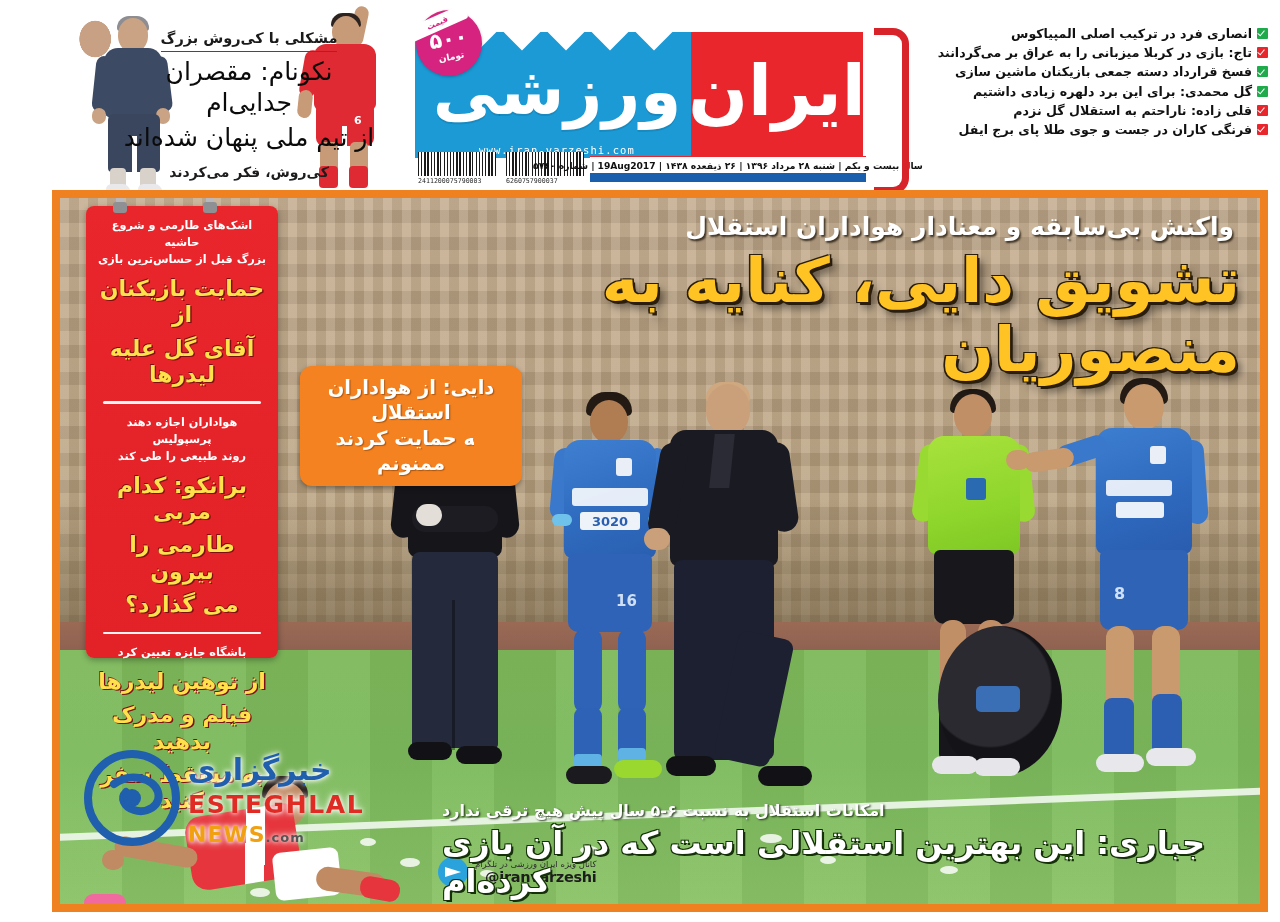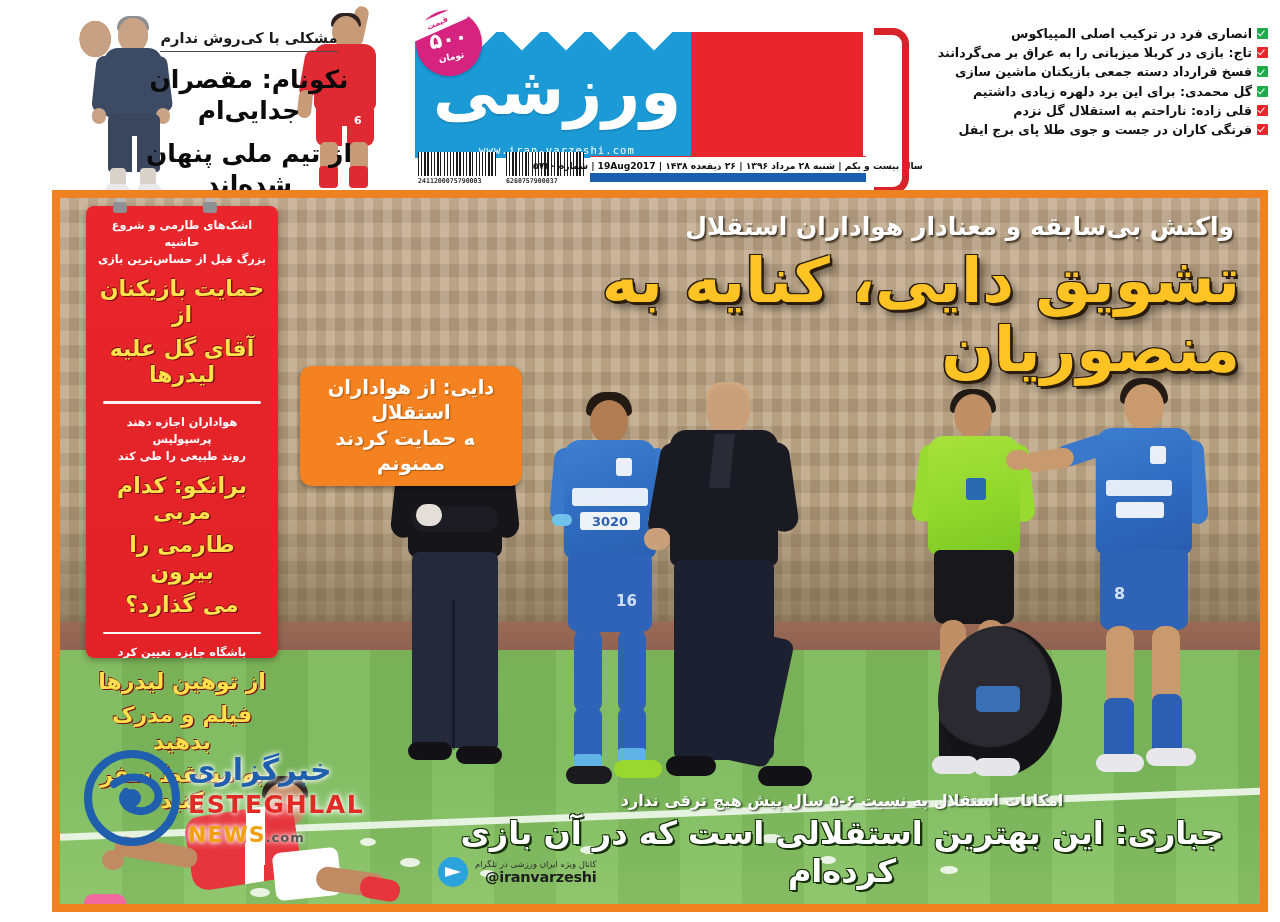--- a/index.html
+++ b/index.html
@@ -51,21 +51,21 @@
   .pl-sock-l{position:absolute;left:27px;top:160px;width:19px;height:22px;background:#df2a33;border-radius:4px;}
   .pl-sock-r{position:absolute;left:57px;top:160px;width:19px;height:22px;background:#df2a33;border-radius:4px;}
   .pl-num{position:absolute;left:62px;top:108px;font-size:11px;color:#fff;font-weight:700;}
 
   .promo-text{position:absolute;left:120px;top:22px;width:258px;text-align:center;}
   .promo-kicker{
     font-size:14.5px;color:#1b1b1b;font-weight:700;letter-spacing:.2px;
     padding-bottom:5px;border-bottom:1.6px solid #4a4a4a;display:inline-block;
   }
   .promo-head{
-    margin-top:12px;font-size:25px;line-height:1.24;font-weight:700;color:#0b0b0b;
+    margin-top:4px;font-size:25px;line-height:1.24;font-weight:400;color:#0b0b0b;
     letter-spacing:-.3px;
   }
   .promo-sub{margin-top:9px;font-size:14px;line-height:1.5;color:#1d1d1d;font-weight:700;}
 
   
   .logo-wrap{position:absolute;left:415px;top:12px;width:450px;height:170px;}
   .logo-blue{
     position:absolute;left:0;top:20px;width:282px;height:126px;background:#1b9ad6;
   }
   .logo-zig{position:absolute;left:0;top:20px;width:282px;height:34px;overflow:hidden;}
@@ -104,21 +104,21 @@
   }
   .price-num{font-size:21px;font-weight:900;line-height:1;margin-top:5px;}
   .price-unit{font-size:9px;font-weight:700;margin-top:2px;}
 
   .barcodes{position:absolute;left:418px;top:152px;width:170px;height:34px;}
   .bc{position:absolute;top:0;width:78px;height:24px;
     background:repeating-linear-gradient(90deg,#1a1a1a 0 1.4px,#ffffff 1.4px 3.1px,#1a1a1a 3.1px 4.2px,#ffffff 4.2px 6.4px);}
   .bc.b1{left:0;}
   .bc.b2{left:88px;}
   .bc-t{position:absolute;top:25px;font-size:6.6px;color:#2a2a2a;direction:ltr;
-    font-family:"DejaVu Sans Mono","Liberation Mono",monospace;font-weight:bold;}
+    font-family:"DejaVu Sans Mono","Liberation Mono",monospace;}
 
   .dateline{
     position:absolute;left:590px;top:156px;width:276px;height:17px;background:#ffffff;
     border-top:1.4px solid #e8262c;
     display:flex;align-items:center;justify-content:center;
     font-size:9.2px;color:#111;font-weight:700;white-space:nowrap;letter-spacing:-.1px;
   }
   .dateline-bar{position:absolute;left:590px;top:173px;width:276px;height:9px;background:#1a5fae;}
 
   
@@ -242,21 +242,21 @@
 
   .bubble-blue{left:600px;top:166px;width:232px;background:#1d72b8;}
   .bubble-blue .b-t{font-size:19px;line-height:1.3;font-weight:900;letter-spacing:-.5px;
     text-shadow:1.2px 1.2px 1px rgba(0,35,70,.5);}
   .bubble-blue .b-s{margin-top:4px;font-size:11.5px;font-weight:700;color:#eaf3fb;letter-spacing:-.2px;}
   .bubble-blue .tail{left:22px;top:78px;border-left:6px solid transparent;border-right:16px solid transparent;
     border-top:50px solid #1d72b8;}
 
   
   .footer-cap{
-    position:absolute;right:18px;bottom:14px;width:800px;text-align:center;
+    position:absolute;right:18px;bottom:4px;width:800px;text-align:left;
   }
   .fc-kicker{
     font-size:16px;font-weight:800;color:#ffffff;letter-spacing:-.3px;
     text-shadow:1.4px 1.4px 2px rgba(20,40,10,.9);
   }
   .fc-head{
     margin-top:4px;font-size:32px;font-weight:900;color:#ffffff;letter-spacing:-.8px;
     text-shadow:2.2px 2.2px 0 #16310a, -1px -1px 0 #16310a, 1px -1px 0 #16310a, -1px 1px 0 #16310a;
   }
 
@@ -420,40 +420,41 @@
         <div class="pl-shorts"></div>
           <div class="pl-short-gap"></div>
         <div class="pl-num">6</div>
         <div class="pl-leg-l"></div>
           <div class="pl-leg-r"></div>
         <div class="pl-sock-l"></div>
           <div class="pl-sock-r"></div>
       </div>
 
       <div class="promo-text">
-        <div class="promo-kicker">مشکلی با کی‌روش ندارم</div>
+        <div class="promo-kicker">مشکلی با کی‌روش بزرگ</div>
         <div class="promo-head">نکونام: مقصران جدایی‌ام</div>
         <div class="promo-head">از تیم ملی پنهان شده‌اند</div>
         <div class="promo-sub">کی‌روش، فکر می‌کردند</div>
         <div class="promo-sub">دستیاری بیش نیستم</div>
       </div>
     </div>
 
     <div class="logo-wrap">
       <div class="logo-blue"></div>
       <div class="logo-zig">
         <i style="left:6px"></i>
           <i style="left:50px"></i>
           <i style="left:94px"></i>
         <i style="left:138px"></i>
           <i style="left:182px"></i>
           <i style="left:226px"></i>
       </div>
       <div class="logo-red"></div>
       <div class="logo-word-blue">ورزشی</div>
+      <div class="logo-word-red">ایران</div>
       <div class="logo-url">www.iran-varzeshi.com</div>
 
       <div class="price-badge">
         <div class="price-ribbon">قیمت</div>
         <div class="price-num">۵۰۰</div>
         <div class="price-unit">تومان</div>
       </div>
     </div>
 
     <div class="barcodes">

